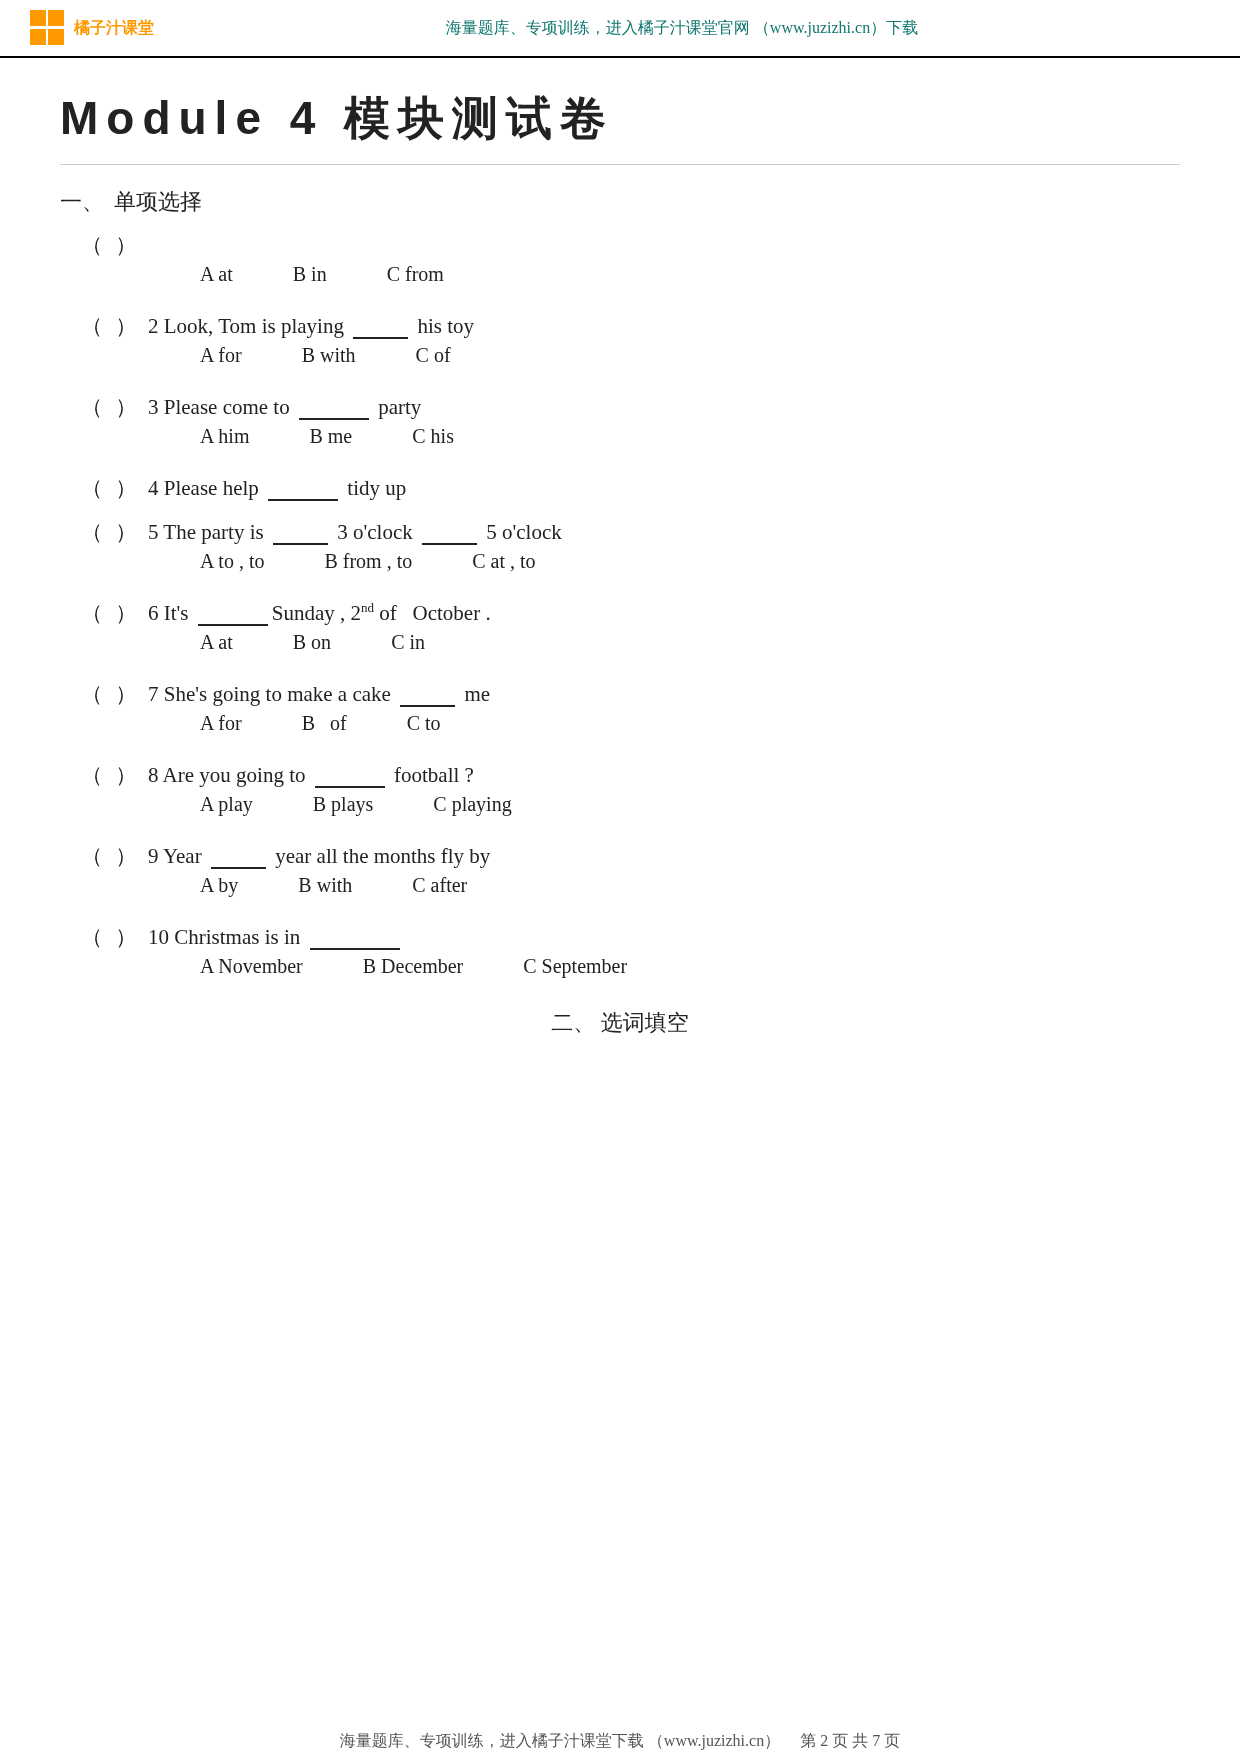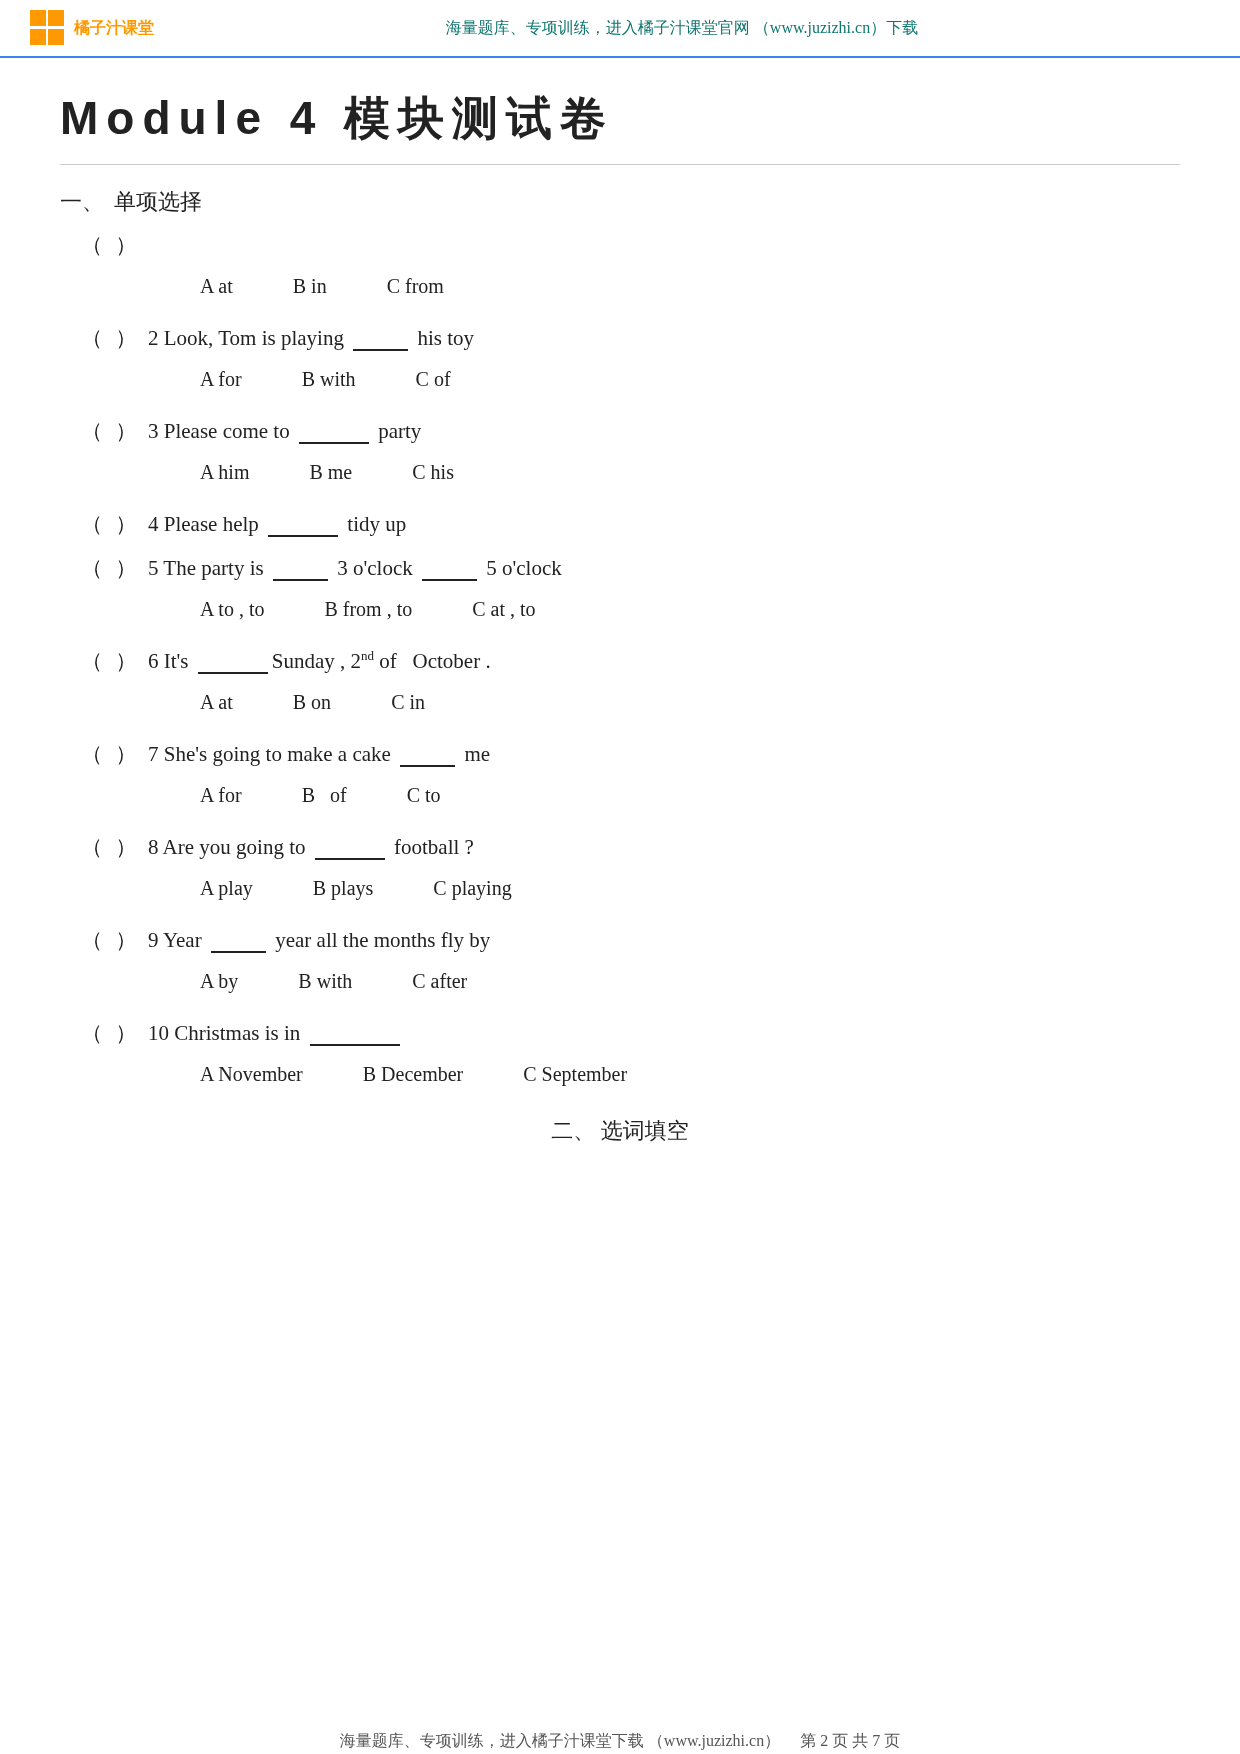--- a/index.html
+++ b/index.html
@@ -8,21 +8,21 @@
       min-height: 1754px;
       background: #fff;
       font-family: 'SimSun', 'STSong', serif;
       color: #222;
       position: relative;
     }
     .header {
       display: flex;
       align-items: center;
       padding: 10px 30px;
-      border-bottom: 2px solid #3b82f6;
+      border-bottom: 2px solid #000000;
       background: #fff;
     }
     .logo-box {
       display: flex;
       align-items: center;
       gap: 8px;
     }
     .logo-icon {
       width: 36px;
       height: 36px;
@@ -101,21 +101,20 @@
       display: flex;
       align-items: baseline;
       gap: 60px;
       padding-left: 120px;
       font-size: 20px;
       margin-bottom: 14px;
       font-family: 'Georgia', 'Times New Roman', serif;
     }
     .opt {
       font-size: 20px;
-      margin-top: 12px;
     }
     .section2-title {
       padding: 10px 60px 4px 60px;
       font-size: 22px;
       text-align: center;
     }
     .footer {
       position: absolute;
       bottom: 2px;
       width: 100%;

